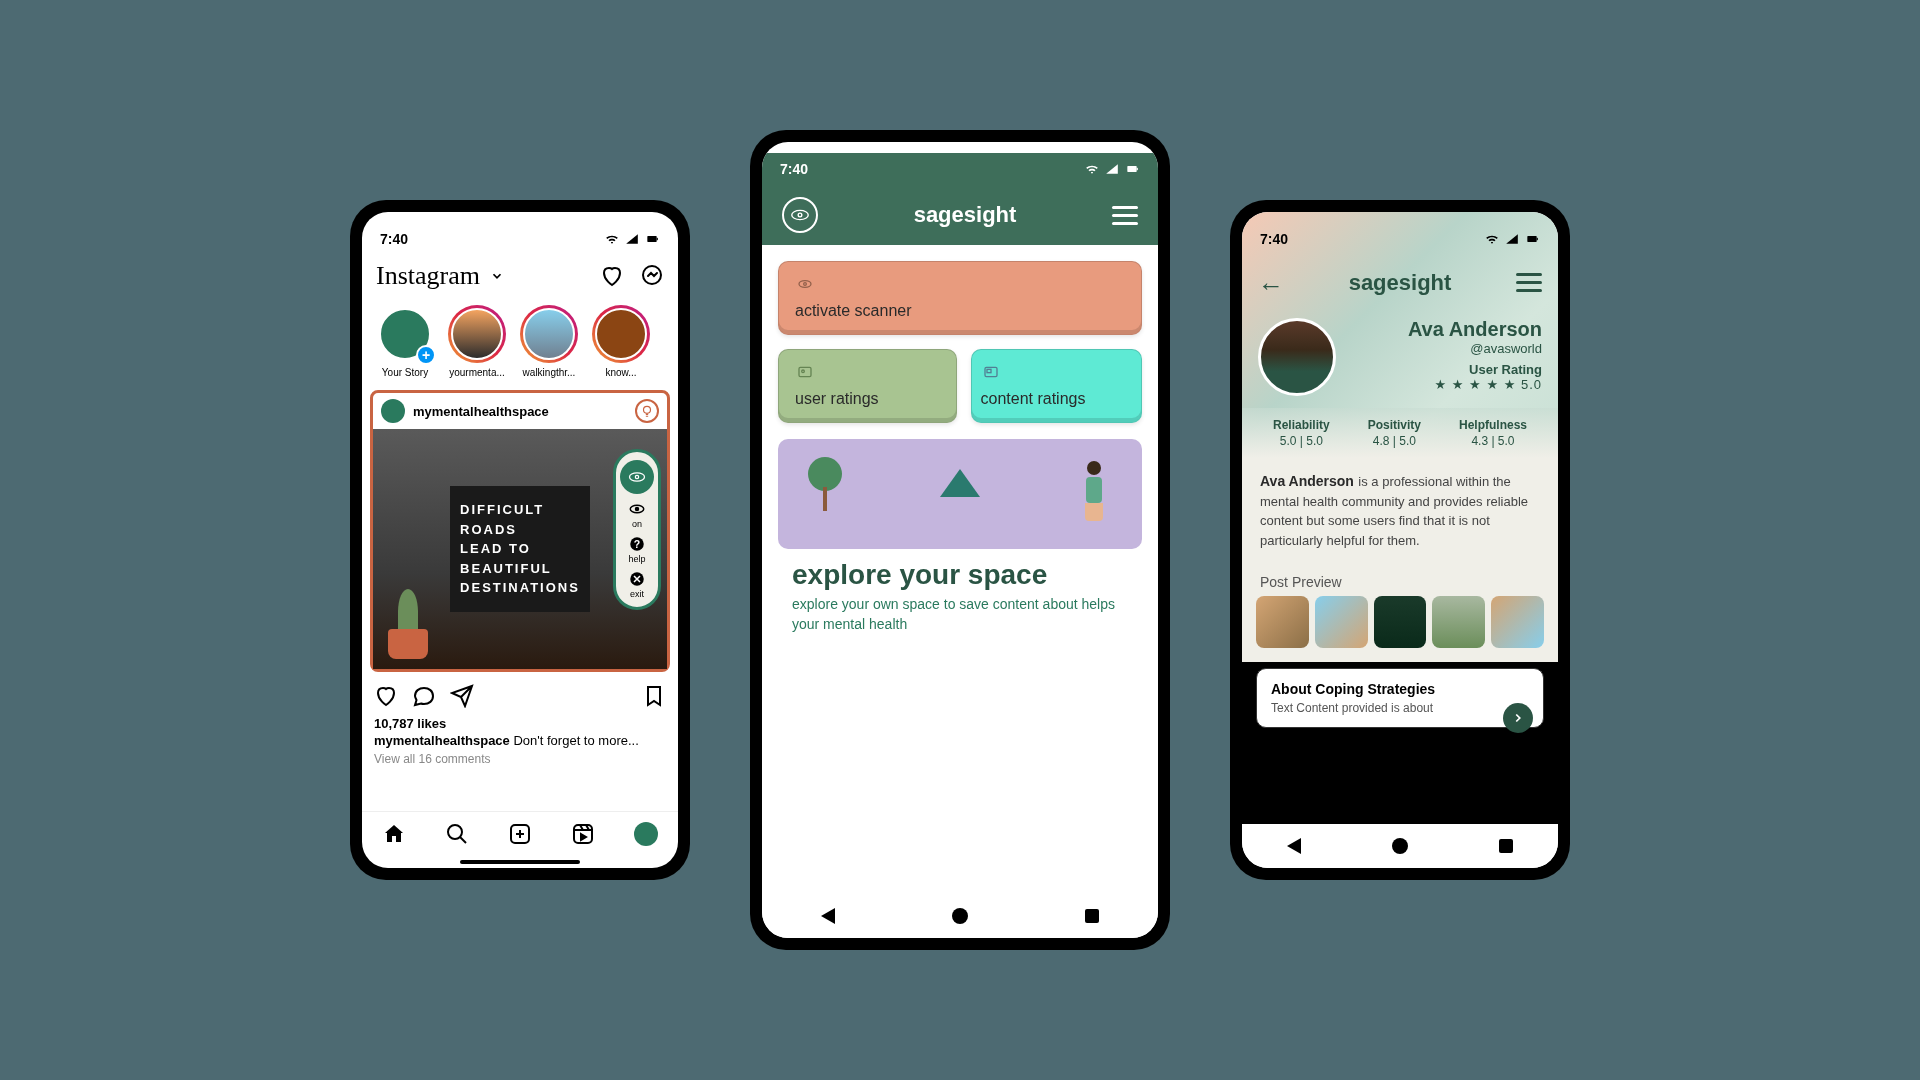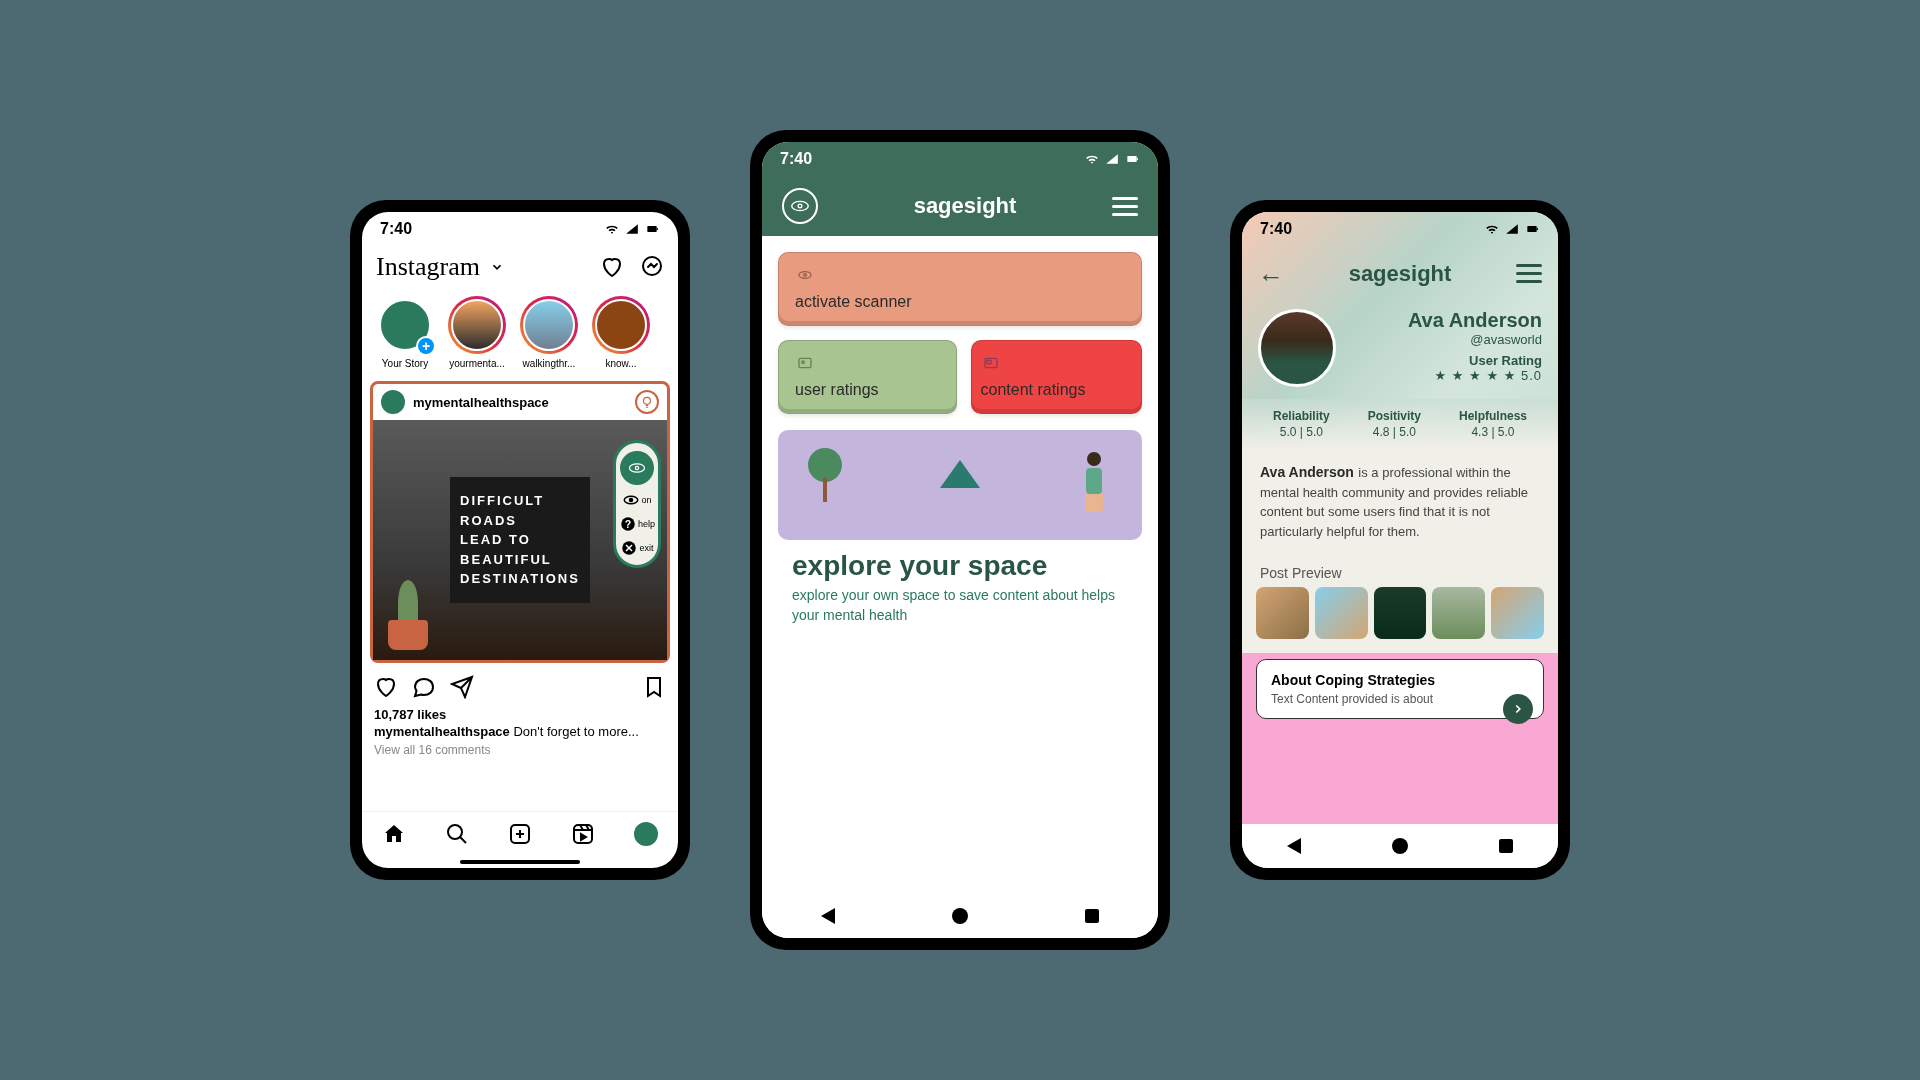--- a/index.html
+++ b/index.html
@@ -4,21 +4,21 @@
 <style>
 * { margin: 0; padding: 0; box-sizing: border-box; font-family: -apple-system, BlinkMacSystemFont, 'Segoe UI', sans-serif; }
 body { background: #4d6a72; width: 1920px; height: 1080px; display: flex; align-items: center; justify-content: center; gap: 60px; }
 
 .phone { background: #000; border-radius: 36px; padding: 12px; position: relative; }
 .phone.small { width: 340px; height: 680px; }
 .phone.large { width: 420px; height: 820px; }
 .phone.medium { width: 340px; height: 680px; }
 .screen { background: #fff; border-radius: 26px; overflow: hidden; height: 100%; display: flex; flex-direction: column; position: relative; }
 
-.status-bar { display: flex; justify-content: space-between; align-items: center; padding: 8px 18px; font-size: 16px; font-weight: 600; color: #000; }
+.status-bar { display: flex; justify-content: space-between; align-items: center; padding: 8px 18px; font-size: 14px; font-weight: 600; color: #000; margin-top: 11px; }
 .status-bar.dark { background: #3e6e5a; color: #fff; }
 .status-icons { display: flex; gap: 4px; align-items: center; }
 .status-icons svg { width: 16px; height: 14px; }
 
 
 .ig-header { display: flex; justify-content: space-between; align-items: center; padding: 6px 14px; }
 .ig-logo { font-family: 'Brush Script MT', cursive; font-size: 26px; font-weight: 500; }
 .ig-header-icons { display: flex; gap: 16px; }
 .ig-header-icons svg { width: 24px; height: 24px; }
 .stories { display: flex; gap: 10px; padding: 8px 12px; overflow: hidden; }
@@ -38,21 +38,21 @@
 .post-user { font-size: 13px; font-weight: 600; }
 .post-bulb { width: 24px; height: 24px; border-radius: 50%; border: 2px solid #c96442; margin-left: auto; display: flex; align-items: center; justify-content: center; }
 .post-image { height: 240px; background: linear-gradient(180deg,#5a5a5a 0%,#3a3a3a 60%,#2a1a0f 100%); display: flex; align-items: center; justify-content: center; position: relative; }
 .letter-board { background: #1a1a1a; padding: 14px 10px; color: #fff; font-size: 13px; font-weight: 700; letter-spacing: 2px; line-height: 1.5; font-family: monospace; }
 .plant { position: absolute; left: 10px; bottom: 10px; width: 50px; height: 70px; }
 .plant-pot { position: absolute; bottom: 0; width: 40px; height: 30px; background: #c96442; border-radius: 4px 4px 8px 8px; left: 5px; }
 .plant-leaf { position: absolute; top: 0; left: 15px; width: 20px; height: 45px; background: #6b8e5a; border-radius: 50% 50% 0 0; }
 
 .pill { position: absolute; right: 6px; top: 20px; width: 48px; background: #f0efe8; border: 3px solid #2a7a5e; border-radius: 24px; padding: 8px 4px; display: flex; flex-direction: column; align-items: center; gap: 6px; }
 .pill-logo { width: 34px; height: 34px; background: #2a7a5e; border-radius: 50%; display: flex; align-items: center; justify-content: center; }
-.pill-item { display: flex; flex-direction: row; align-items: center; font-size: 9px; gap: 1px; }
+.pill-item { display: flex; flex-direction: column; align-items: center; font-size: 9px; gap: 1px; }
 .pill-item svg { width: 18px; height: 18px; }
 
 .post-actions { display: flex; gap: 14px; padding: 8px 12px; align-items: center; }
 .post-actions svg { width: 24px; height: 24px; }
 .post-actions .bookmark { margin-left: auto; }
 .post-likes { font-size: 13px; font-weight: 700; padding: 0 12px; }
 .post-caption { font-size: 13px; padding: 2px 12px; }
 .post-caption b { font-weight: 700; }
 .post-comments { font-size: 12px; color: #888; padding: 2px 12px 6px; }
 
@@ -70,21 +70,21 @@
 
 .hero { padding: 20px 24px 26px; text-align: center; background: linear-gradient(135deg,#f5c9b5 0%,#b8d4c9 25%,#d4e6dc 50%,#f0d4c4 75%,#c9e0d5 100%); position: relative; overflow: hidden; }
 .hero::before { content:''; position:absolute; inset:0; background: radial-gradient(circle at 20% 30%, #f5c9b5 0%, transparent 25%), radial-gradient(circle at 70% 60%, #a8c9b8 0%, transparent 30%); }
 .hero h1 { font-size: 36px; color: #2a5444; font-weight: 600; position: relative; margin-bottom: 8px; }
 .hero p { font-size: 14px; color: #2a5444; position: relative; line-height: 1.4; }
 
 .cards { padding: 16px; display: flex; flex-direction: column; gap: 14px; }
 .card { border-radius: 10px; padding: 14px 16px; border: 1px solid rgba(0,0,0,0.15); box-shadow: inset 0 -4px 0 rgba(0,0,0,0.12), 0 2px 4px rgba(0,0,0,0.1); cursor: pointer; }
 .card.orange { background: #e89b7e; }
 .card.green { background: #a8c491; }
-.card.purple { background: #ef4444; padding-left: 9px; }
+.card.purple { background: #5eead4; padding-left: 9px; }
 .card-row { display: flex; gap: 14px; }
 .card-row .card { flex: 1; }
 .card-icon { width: 20px; height: 16px; margin-bottom: 6px; opacity: 0.6; }
 .card-label { font-size: 16px; font-weight: 500; color: #2a2a2a; }
 
 .explore-img { margin: 0 16px; height: 110px; background: #c4b5dd; border-radius: 10px; position: relative; overflow: hidden; }
 .tree { position: absolute; left: 30px; top: 18px; }
 .tree-top { width: 34px; height: 34px; background: #4a8a5e; border-radius: 50%; }
 .tree-trunk { width: 4px; height: 24px; background: #8b5a3c; margin: -4px auto 0; }
 .mountain { position: absolute; left: 50%; top: 30px; width: 0; height: 0; border-left: 20px solid transparent; border-right: 20px solid transparent; border-bottom: 28px solid #2a7a6e; transform: translateX(-50%); }
@@ -459,21 +459,21 @@
 
     <div class="preview-label">Post Preview</div>
     <div class="preview-row">
       <div class="preview-thumb t1"></div>
       <div class="preview-thumb t2"></div>
       <div class="preview-thumb t3"></div>
       <div class="preview-thumb t4"></div>
       <div class="preview-thumb t5"></div>
     </div>
 
-    <div style="background:#f9a8d4;flex:1">
+    <div style="background:#000000;flex:1">
       <div class="about-card">
         <div class="about-title">About Coping Strategies</div>
         <div class="about-text">Text Content provided is about</div>
         <div class="about-fab">
           <svg width="14" height="14" viewBox="0 0 24 24" fill="none" stroke="#fff" stroke-width="3">
               <path d="M9 6l6 6-6 6"></path>
             </svg>
         </div>
       </div>
     </div>

